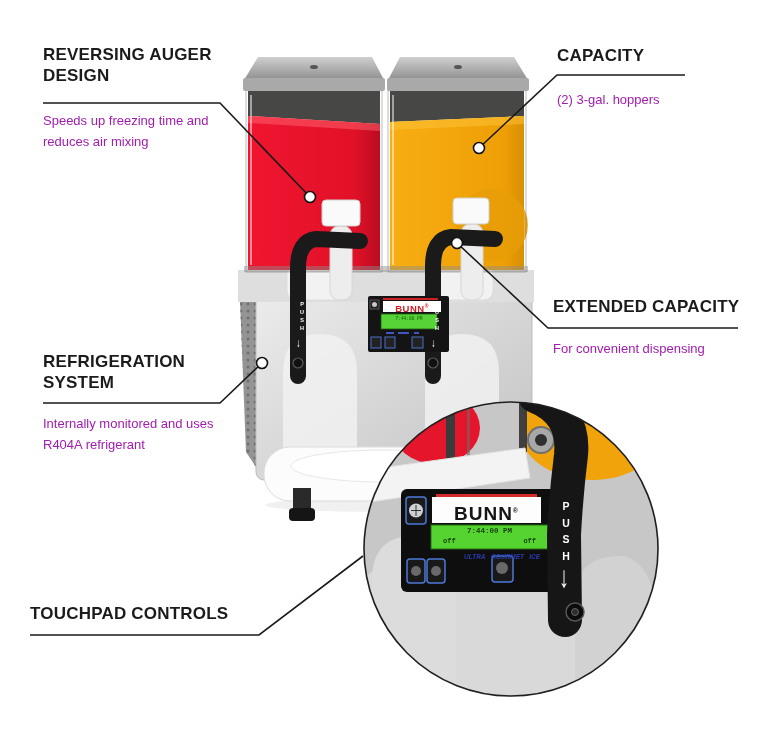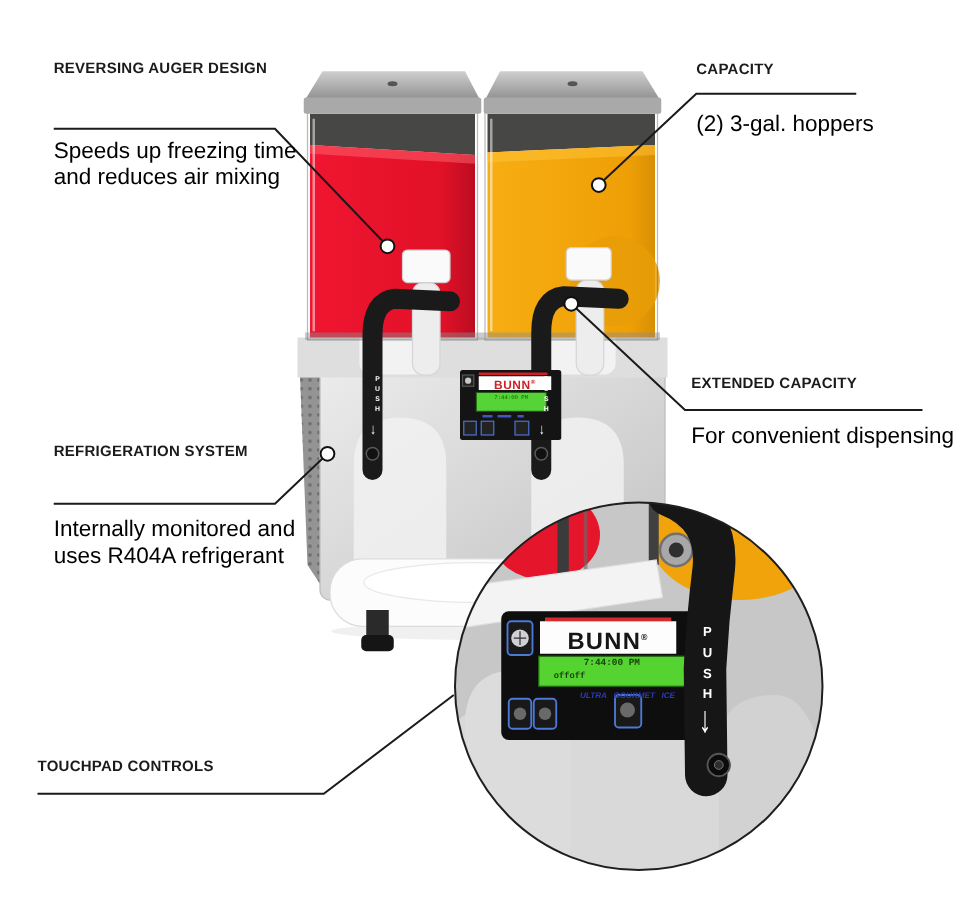--- a/index.html
+++ b/index.html
@@ -1,34 +1,34 @@
 <!DOCTYPE html>
 <html><head>
 <meta charset="utf-8">
 <style>
   html,body{margin:0;padding:0;background:#fff;}
   .stage{position:relative;width:770px;height:736px;background:#fff;overflow:hidden;
          font-family:"Liberation Sans",sans-serif;}
   .stage svg{position:absolute;left:0;top:0;}
   .ov{position:absolute;}
-  .co-title{position:absolute;font-weight:700;font-size:12px;line-height:21px;color:#1b1b1b;letter-spacing:.2px;}
-  .co-body{position:absolute;font-size:18px;line-height:21px;color:#000000;}
+  .co-title{position:absolute;font-weight:700;font-size:17px;line-height:21px;color:#1b1b1b;letter-spacing:.2px;}
+  .co-body{position:absolute;font-size:13px;line-height:21px;color:#a21caf;}
   .vtext{writing-mode:vertical-rl;text-orientation:upright;}
   .mono{font-family:Liberation Mono, monospace;}
   .main-logo{left:383px;top:301px;width:58px;height:11px;line-height:11px;font-size:9.5px;
              font-weight:800;color:#cf2026;letter-spacing:.5px;text-align:center;}
   .main-logo sup{font-size:5px;}
   .main-lcd{left:381px;top:316px;width:56px;font-size:4.5px;color:#135c0d;text-align:center;}
   .push-main{font-size:5.5px;font-weight:700;color:#fff;letter-spacing:2px;}
   .arrow-main{font-size:9px;color:#fff;text-align:center;transform:scaleY(1.3);transform-origin:top;}
   .inset-logo{left:432px;top:499px;width:109px;height:24px;line-height:24px;font-size:19px;
               font-weight:800;color:#161616;letter-spacing:1px;text-align:center;}
   .inset-logo sup{font-size:7px;}
   .inset-lcd1{left:431px;top:527px;width:117px;font-size:7.5px;font-weight:700;color:#153f0c;text-align:center;}
-  .inset-lcd2{left:443px;top:537px;width:93px;display:flex;justify-content:flex-start;
+  .inset-lcd2{left:443px;top:537px;width:93px;display:flex;justify-content:space-between;
               font-size:7px;font-weight:700;color:#153f0c;}
   .inset-labels{left:464px;top:553px;width:76px;display:flex;justify-content:space-between;
                 font-size:6.5px;font-style:italic;font-weight:700;color:#2a3db0;}
   .inset-push{left:556px;top:500px;width:16px;font-size:10.5px;font-weight:700;color:#fff;letter-spacing:4.5px;}
   .inset-arrow{left:552px;top:560px;width:24px;font-size:20px;color:#fff;text-align:center;
                transform:scaleY(1.5);transform-origin:top;}
 </style>
 </head>
 <body>
 

